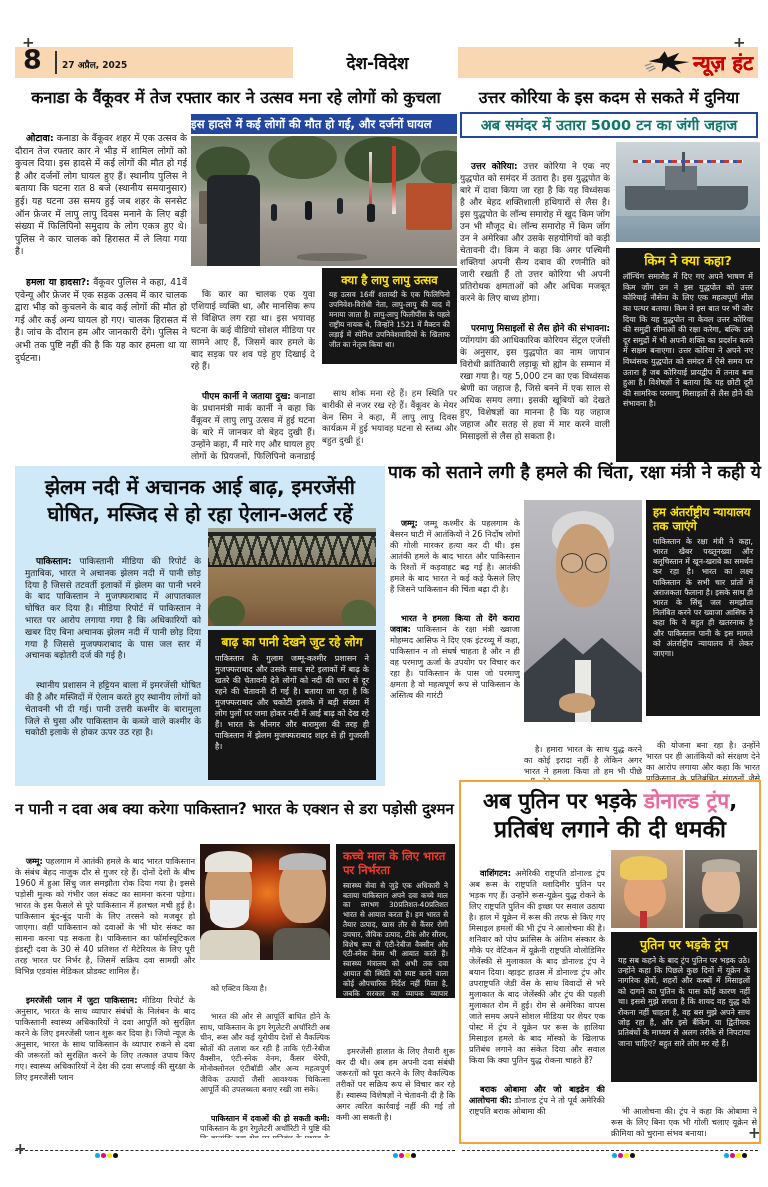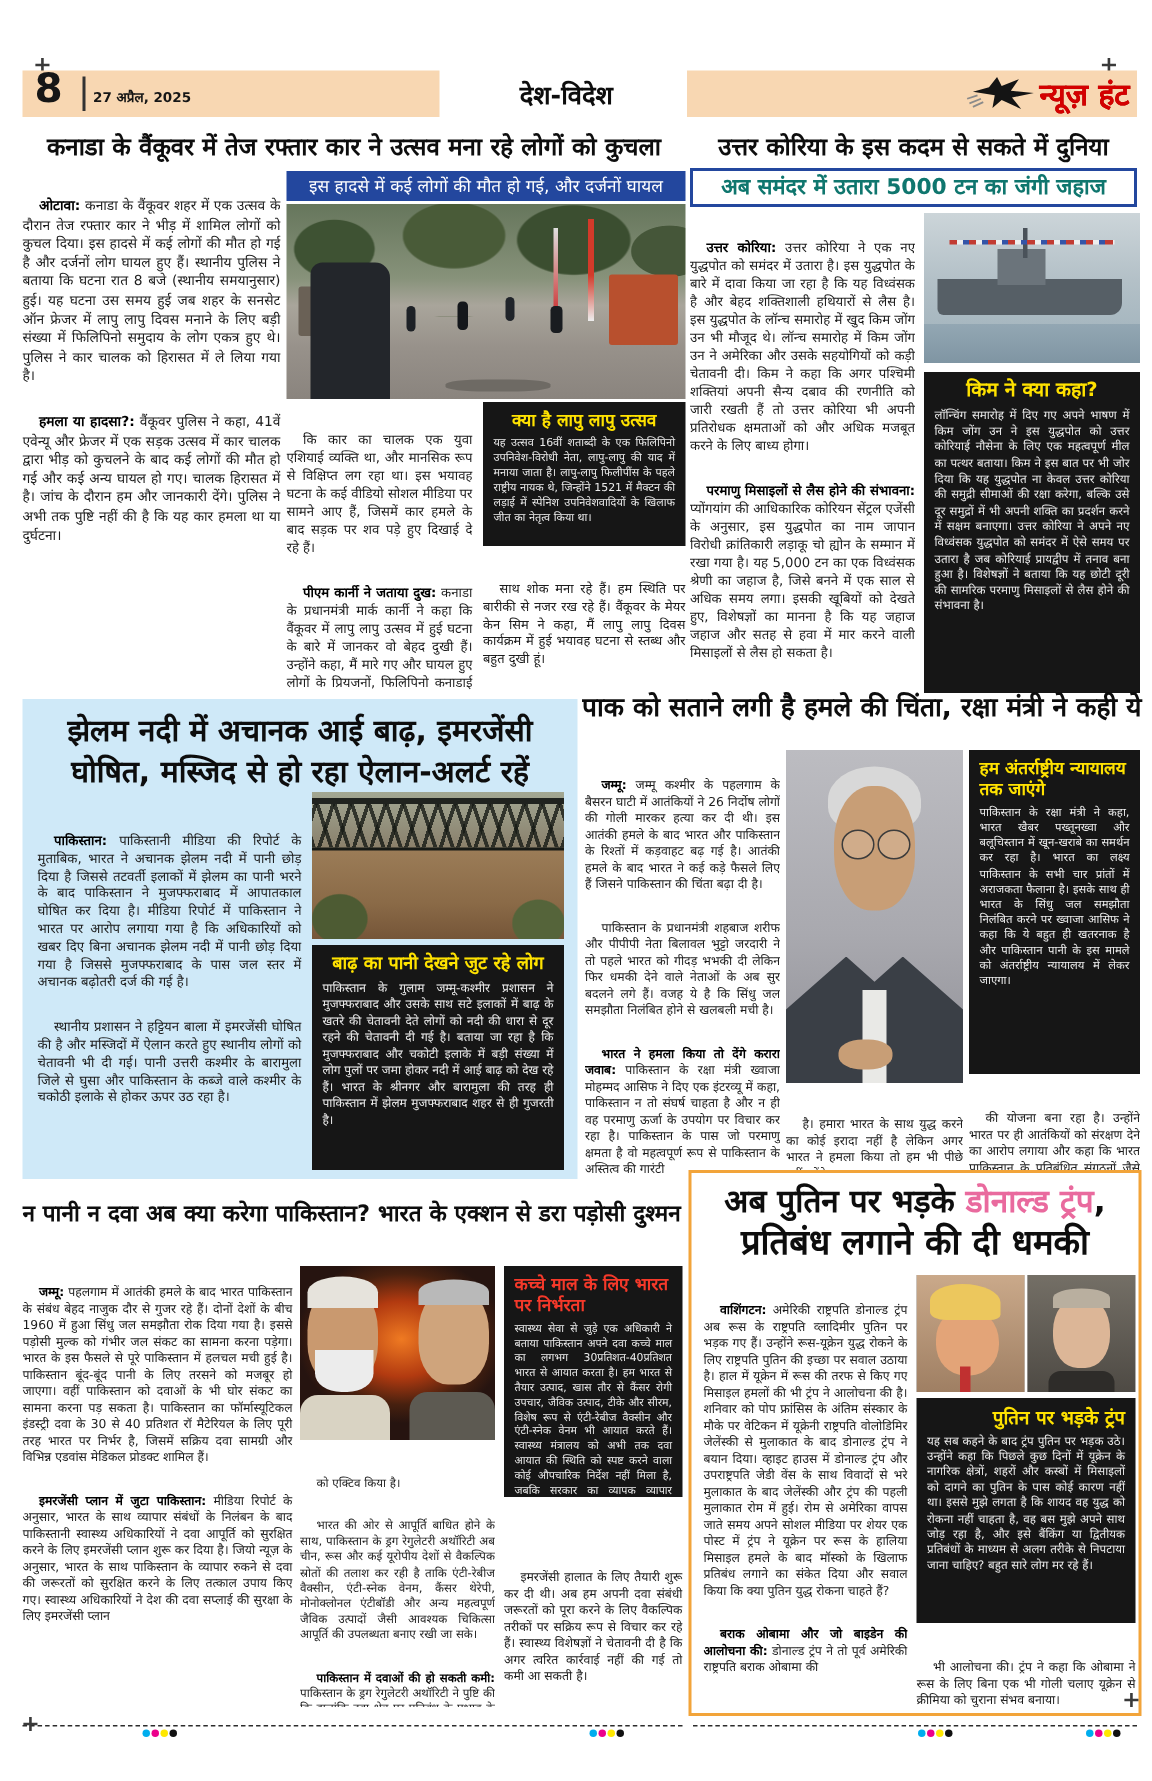--- a/index.html
+++ b/index.html
@@ -4,21 +4,21 @@
 <style>
   html,body{margin:0;padding:0;background:#e9e9e9}
   .page{position:relative;width:768px;height:1187px;margin:0 auto;background:#fff;overflow:hidden;
         font-family:"DejaVu Sans",sans-serif;color:#161616}
   .abs{position:absolute}
   .peach{background:#f8d7b2}
   .hl{font-weight:bold;color:#0d0d0d;text-align:center}
   .col{overflow:hidden}
   .bp{margin:18px 0 1px;text-align:justify;text-indent:11px;color:#1c1c1c}
   .bp b{color:#000}
-  .cap{background:#23479e;color:#fff;font-weight:normal;text-align:center;overflow:hidden}
+  .cap{background:#23479e;color:#fff;font-weight:bold;text-align:left;overflow:hidden}
   .subhead{border:2px solid #23479e;color:#0f766e;font-weight:bold;text-align:center;background:#fff;overflow:hidden}
   .bb{background:#161616;color:#ededed;overflow:hidden;box-sizing:border-box;padding:5px 7px}
   .bb .bt{color:#ffe200;font-weight:bold;text-align:center;margin:0 0 3px;line-height:1.25}
   .bb .bt.red{color:#f5392a;text-align:left}
   .bb p{margin:0;text-align:justify}
   .bluebg{background:#cfe9f8}
   .photo{position:absolute;overflow:hidden;background:#9a9a9a}
   .shape{position:absolute}
   .crash{background:linear-gradient(180deg,#66765c 0%,#87927a 38%,#a9a59b 52%,#97918a 74%,#8a847e 100%)}
   .ship{background:linear-gradient(180deg,#ccd5d9 0%,#b3c0c7 45%,#9db0ba 100%)}
@@ -139,21 +139,20 @@
 
   <div class="abs bb" style="left:208px;top:630px;width:168px;height:150px">
     <div class="bt" style="font-size:12px">बाढ़ का पानी देखने जुट रहे लोग</div>
     <p style="font-size:8px;line-height:11px">पाकिस्तान के गुलाम जम्मू-कश्मीर प्रशासन ने मुजफ्फराबाद और उसके साथ सटे इलाकों में बाढ़ के खतरे की चेतावनी देते लोगों को नदी की धारा से दूर रहने की चेतावनी दी गई है। बताया जा रहा है कि मुजफ्फराबाद और चकोटी इलाके में बड़ी संख्या में लोग पुलों पर जमा होकर नदी में आई बाढ़ को देख रहे हैं। भारत के श्रीनगर और बारामुला की तरह ही पाकिस्तान में झेलम मुजफ्फराबाद शहर से ही गुजरती है।</p>
   </div>
 
   <div class="abs hl" style="left:388px;top:452px;width:374px;height:40px;font-size:17.5px;line-height:40px;white-space:nowrap;overflow:hidden">पाक को सताने लगी है हमले की चिंता, रक्षा मंत्री ने कही ये बात</div>
 
   <div class="abs col" style="left:390px;top:500px;width:130px;height:310px;font-size:8.2px;line-height:11px">
     <p class="bp"><b>जम्मू:</b><span> जम्मू कश्मीर के पहलगाम के बैसरन घाटी में आतंकियों ने 26 निर्दोष लोगों की गोली मारकर हत्या कर दी थी। इस आतंकी हमले के बाद भारत और पाकिस्तान के रिश्तों में कड़वाहट बढ़ गई है। आतंकी हमले के बाद भारत ने कई कड़े फैसले लिए हैं जिसने पाकिस्तान की चिंता बढ़ा दी है।</span></p>
-    <p class="bp"><b></b><span>पाकिस्तान के प्रधानमंत्री शहबाज शरीफ और पीपीपी नेता बिलावल भुट्टो जरदारी ने तो पहले भारत को गीदड़ भभकी दी लेकिन फिर धमकी देने वाले नेताओं के अब सुर बदलने लगे हैं। वजह ये है कि सिंधु जल समझौता निलंबित होने से खलबली मची है।</span></p>
     <p class="bp"><b>भारत ने हमला किया तो देंगे करारा जवाब:</b><span> पाकिस्तान के रक्षा मंत्री ख्वाजा मोहम्मद आसिफ ने दिए एक इंटरव्यू में कहा, पाकिस्तान न तो संघर्ष चाहता है और न ही वह परमाणु ऊर्जा के उपयोग पर विचार कर रहा है। पाकिस्तान के पास जो परमाणु क्षमता है वो महत्वपूर्ण रूप से पाकिस्तान के अस्तित्व की गारंटी</span></p>
   </div>
 
   <div class="photo asif" style="left:524px;top:500px;width:118px;height:222px">
     <div class="shape" style="left:24%;top:5%;width:52%;height:20%;background:#d8d8d8;border-radius:50% 50% 38% 38%"></div>
     <div class="shape" style="left:27%;top:11%;width:46%;height:37%;background:#c89e76;border-radius:46% 46% 44% 46%"></div>
     <div class="shape" style="left:31%;top:24%;width:17%;height:8%;border:1.6px solid #3c3c3c;border-radius:50%;background:rgba(255,255,255,.15)"></div>
     <div class="shape" style="left:52%;top:24%;width:17%;height:8%;border:1.6px solid #3c3c3c;border-radius:50%;background:rgba(255,255,255,.15)"></div>
     <div class="shape" style="left:0;right:0;bottom:0;height:38%;background:#3a3f46;clip-path:polygon(0 100%,0 42%,34% 0,50% 20%,66% 0,100% 42%,100% 100%)"></div>
     <div class="shape" style="left:43%;bottom:0;width:14%;height:28%;background:#e9e9e6"></div>
@@ -219,21 +218,21 @@
     </div>
     <div style="width:2px;background:#fff"></div>
     <div style="flex:1;position:relative;background:linear-gradient(180deg,#746f66,#4e4a44)">
       <div class="shape" style="left:24%;top:18%;width:52%;height:62%;background:#dcb697;border-radius:48% 48% 44% 44%"></div>
       <div class="shape" style="left:24%;top:12%;width:52%;height:16%;background:#b9aF9f;border-radius:50% 50% 0 0"></div>
       <div class="shape" style="left:20%;bottom:0;width:60%;height:18%;background:#2e2c29;border-radius:8px 8px 0 0"></div>
     </div>
   </div>
 
   <div class="abs bb" style="left:611px;top:932px;width:146px;height:150px">
-    <div class="bt" style="font-size:12.5px;text-align:right">पुतिन पर भड़के ट्रंप</div>
+    <div class="bt" style="font-size:12.5px;text-align:center">पुतिन पर भड़के ट्रंप</div>
     <p style="font-size:7.8px;line-height:10.4px">यह सब कहने के बाद ट्रंप पुतिन पर भड़क उठे। उन्होंने कहा कि पिछले कुछ दिनों में यूक्रेन के नागरिक क्षेत्रों, शहरों और कस्बों में मिसाइलों को दागने का पुतिन के पास कोई कारण नहीं था। इससे मुझे लगता है कि शायद वह युद्ध को रोकना नहीं चाहता है, वह बस मुझे अपने साथ जोड़ रहा है, और इसे बैंकिंग या द्वितीयक प्रतिबंधों के माध्यम से अलग तरीके से निपटाया जाना चाहिए? बहुत सारे लोग मर रहे हैं।</p>
   </div>
   <div class="abs col" style="left:611px;top:1088px;width:146px;height:50px;font-size:8.2px;line-height:11px">
     <p class="bp"><b></b><span>भी आलोचना की। ट्रंप ने कहा कि ओबामा ने रूस के लिए बिना एक भी गोली चलाए यूक्रेन से क्रीमिया को चुराना संभव बनाया।</span></p>
   </div>
 
   <div class="abs dash" style="left:15px;top:1150px;width:440px"></div>
   <div class="abs dash" style="left:462px;top:1150px;width:296px"></div>
   <div class="abs crop" style="left:14px;top:1140px">+</div>
   <div class="abs crop" style="left:748px;top:1124px">+</div>

